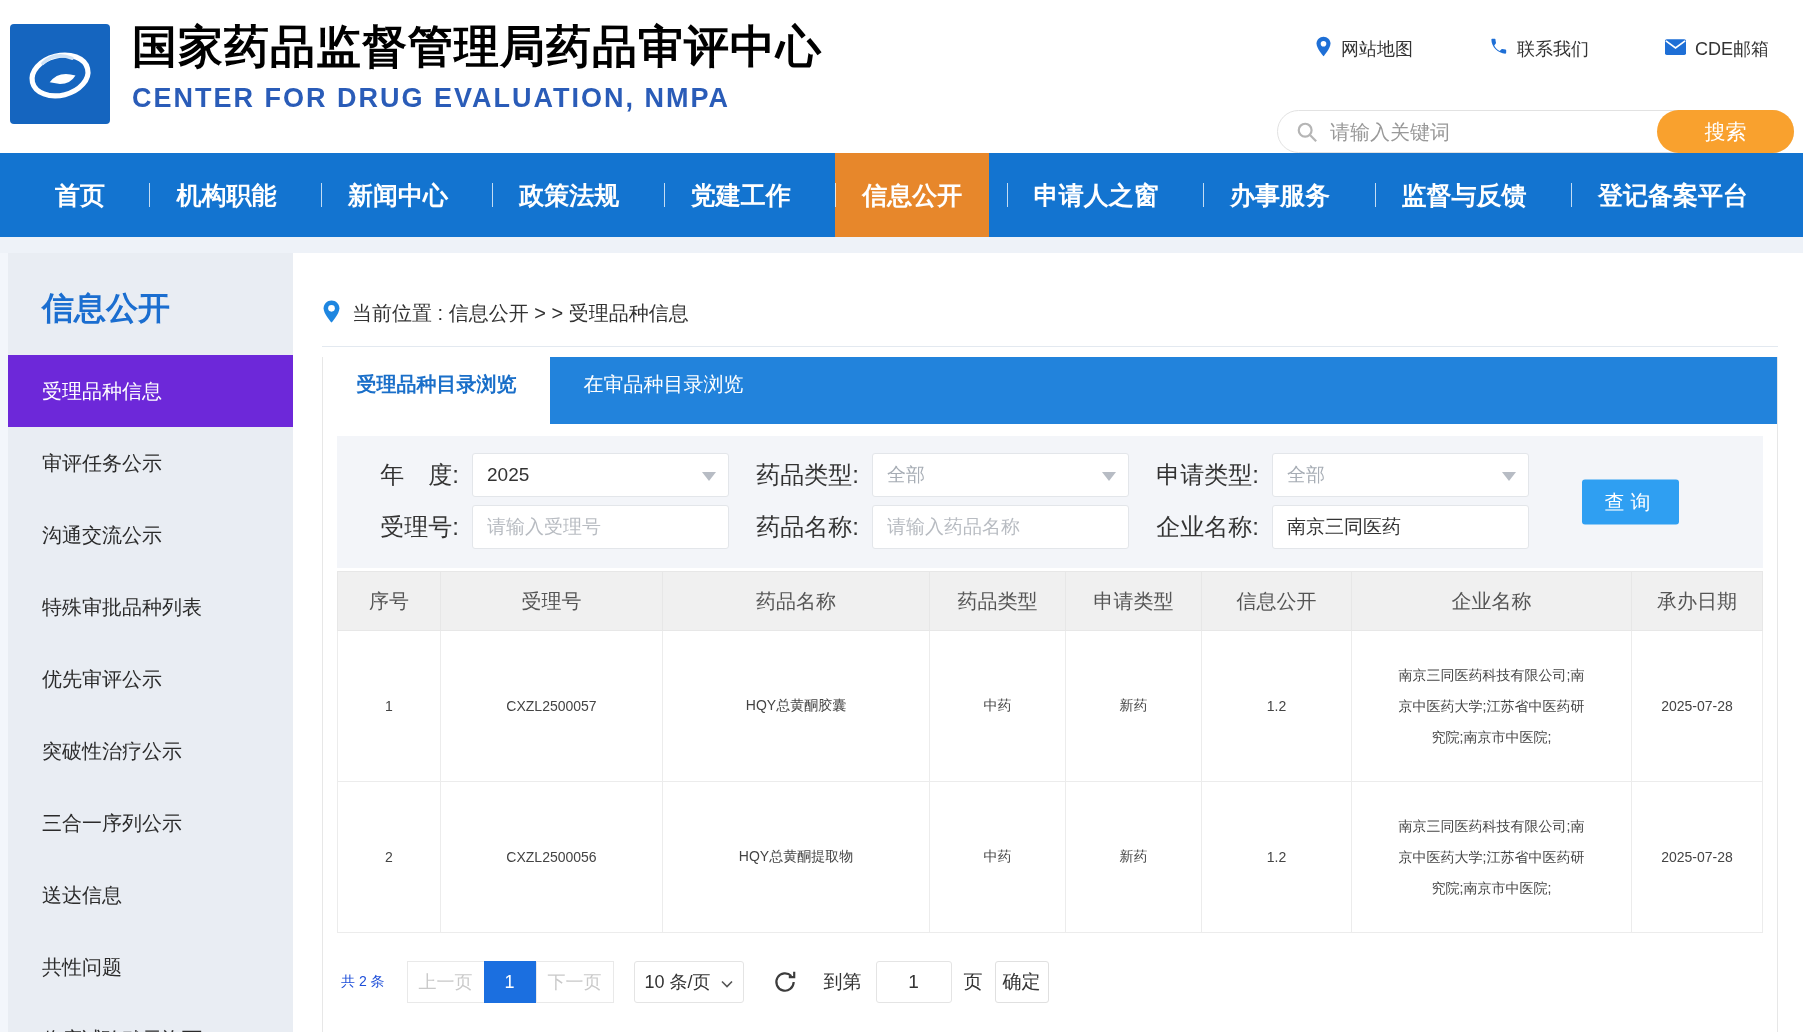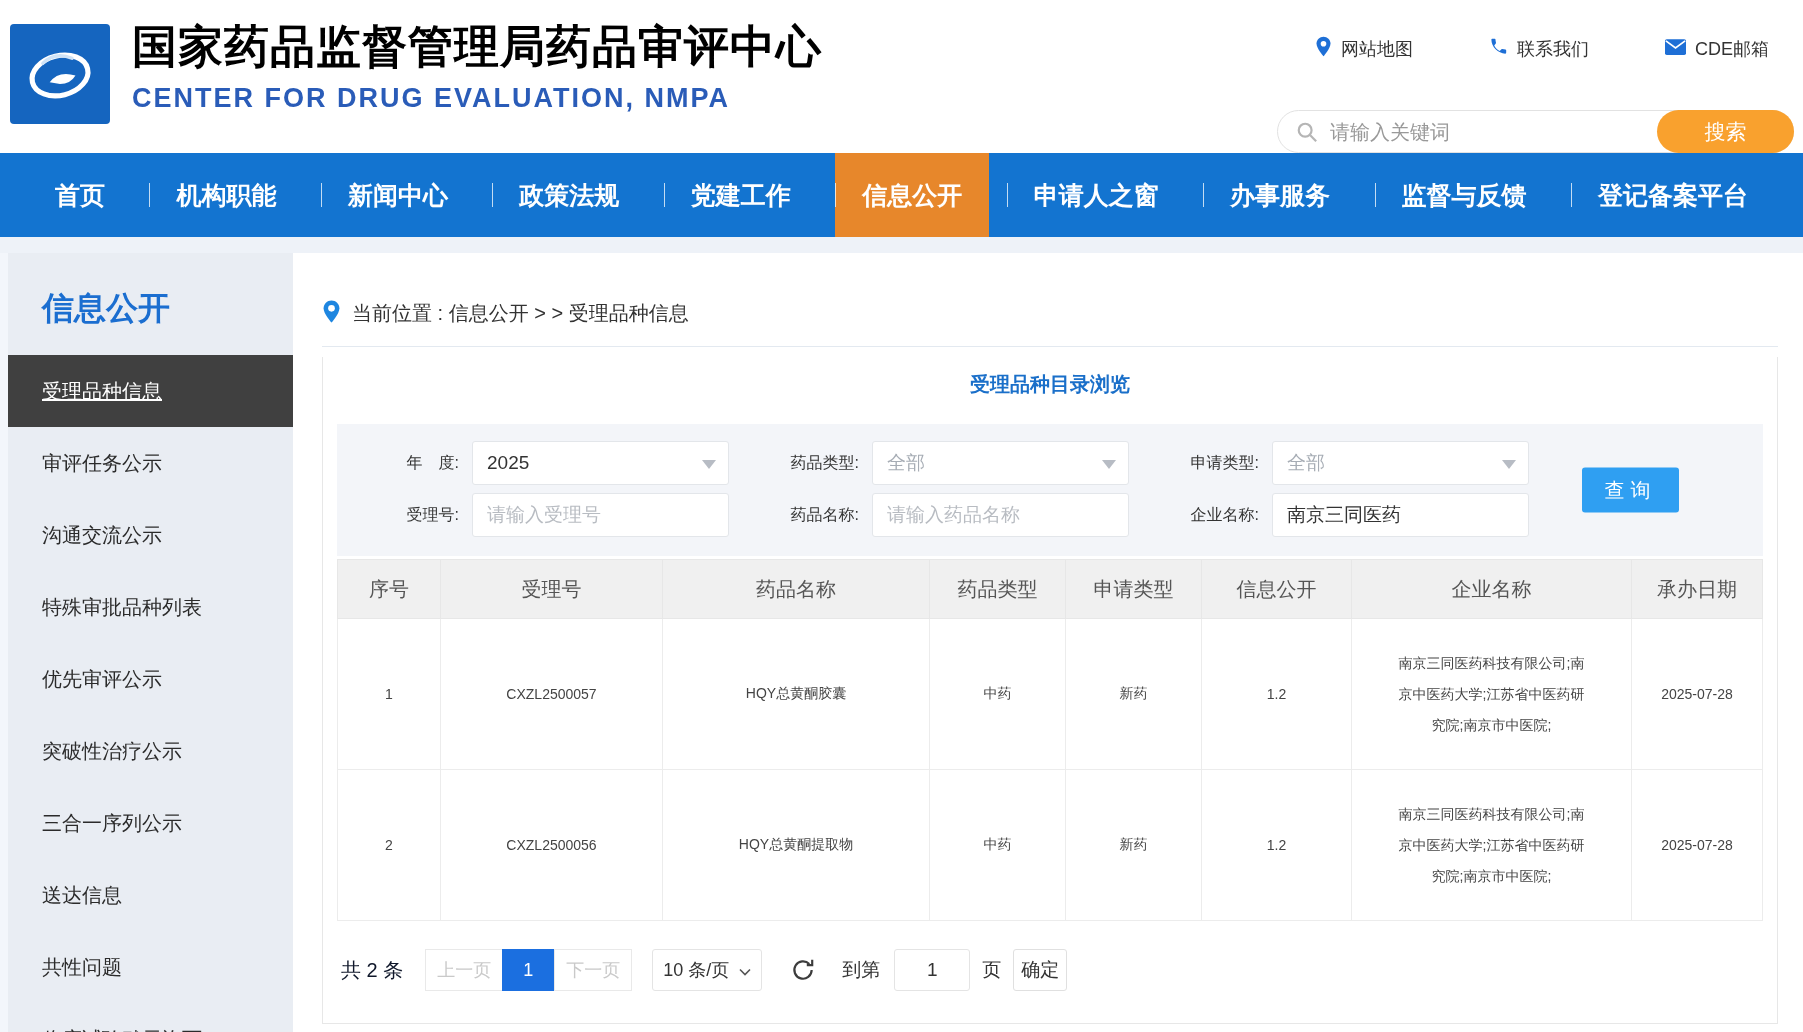--- a/index.html
+++ b/index.html
@@ -26,53 +26,53 @@
   .nav{height:84px;background:#1374d0;display:flex;justify-content:space-between;align-items:stretch;padding:0 28px;list-style:none;margin:0;}
   .nav-item{position:relative;display:flex;align-items:center;padding:0 27px;color:#fff;font-size:25px;font-weight:700;cursor:pointer;white-space:nowrap;}
   .nav-item + .nav-item::before{content:"";position:absolute;left:0;top:50%;transform:translateY(-50%);width:1px;height:24px;background:rgba(255,255,255,.75);}
   .nav-item.active{background:#e7872b;}
   
   .layout{display:flex;margin-top:16px;height:779px;}
   .sidebar{width:293px;box-sizing:border-box;background:#e9edf3;border-left:8px solid #f3f6fb;flex-shrink:0;}
   .sb-title{padding:34px 0 24px 34px;font-size:32px;font-weight:700;color:#1b6ed0;}
   .sb-list{list-style:none;margin:0;padding:0;}
   .sb-item{height:72px;line-height:72px;padding-left:34px;font-size:20px;color:#2b2b2b;cursor:pointer;white-space:nowrap;}
-  .sb-item.active{background:#404040;color:#fff;text-decoration:underline;}
+  .sb-item.active{background:#6d28d9;color:#fff;}
   .main{flex:1;background:#fff;padding:0 25px 0 29px;box-sizing:border-box;}
   
   .crumb{display:flex;align-items:center;gap:11px;padding-top:46px;padding-bottom:18px;border-bottom:1px solid #e3e9f0;}
   .crumb-text{font-size:20px;color:#333;}
   
   .card{margin-top:10px;border:1px solid #e7e7e7;border-top:none;background:#fff;}
-  .tabbar{height:55px;background:#2283dc;display:flex;flex-direction:column;}
+  .tabbar{height:67px;background:#2283dc;display:flex;}
   .tab{min-width:227px;padding:0 10px;text-align:center;line-height:55px;font-size:20px;color:#fff;cursor:pointer;box-sizing:border-box;}
   .tab.active{background:#fff;color:#1a6fc9;font-weight:700;}
   .card-inner{padding:12px 14px 0 14px;}
   
   .filters{position:relative;background:#f3f5f9;padding:10px 0 12px 0;}
   .f-row{display:flex;align-items:center;height:46px;margin:6px 0;padding-left:10px;}
-  .f-label{width:112px;text-align:right;margin-right:13px;font-size:16px;color:#333;white-space:nowrap;}
+  .f-label{width:112px;text-align:right;margin-right:13px;font-size:24px;color:#333;white-space:nowrap;}
   .f-label.ml{margin-left:18px;}
   .control{position:relative;width:257px;height:44px;box-sizing:border-box;background:#fff;border:1px solid #e3e6ea;border-radius:3px;padding:0 14px;line-height:42px;font-size:19px;color:#333;cursor:pointer;}
   .control .caret{position:absolute;right:12px;top:18px;width:0;height:0;border-left:7px solid transparent;border-right:7px solid transparent;border-top:9px solid #b7bcc4;}
   .control.is-input{cursor:text;}
   .control input{border:none;outline:none;width:100%;height:40px;font-size:19px;color:#333;background:transparent;padding:0;}
   .control input::placeholder{color:#b8bcc2;}
   .muted{color:#a7adb5;}
   .query-btn{position:absolute;right:84px;top:50%;transform:translateY(-50%);width:97px;height:45px;background:#2f9ff2;border:none;border-radius:3px;color:#fff;font-size:20px;letter-spacing:6px;padding-left:6px;cursor:pointer;}
   
   table.results{width:100%;border-collapse:collapse;table-layout:fixed;margin-top:3px;}
   table.results th{background:#f0f0f0;height:56px;font-size:20px;font-weight:400;color:#555;border:1px solid #e7e7e7;}
   table.results td{height:148px;text-align:center;font-size:14px;color:#444;border:1px solid #ececec;}
   td.company{font-size:18px;line-height:31px;padding:0 40px;}
   .c-idx{width:103px;} .c-no{width:222px;} .c-name{width:267px;} .c-dtype{width:136px;}
   .c-atype{width:136px;} .c-reg{width:150px;} .c-comp{width:280px;}
   
   .pager{display:flex;align-items:center;margin:28px 0 0 4px;padding-bottom:32px;}
-  .pg-total{font-size:20px;color:#0f172a;margin-right:22px;}
+  .pg-total{font-size:14px;color:#1d4ed8;margin-right:22px;}
   .pg-group{display:flex;}
   .pg-btn{min-width:78px;height:42px;line-height:40px;text-align:center;border:1px solid #e9e9e9;background:#fff;color:#c9c9c9;font-size:18px;box-sizing:border-box;cursor:pointer;}
   .pg-page{min-width:52px;height:42px;line-height:42px;text-align:center;background:#1b6fe0;color:#fff;font-size:18px;margin-left:-1px;cursor:pointer;}
   .pg-size{display:flex;align-items:center;justify-content:space-between;margin-left:20px;width:110px;height:42px;box-sizing:border-box;border:1px solid #e4e4e4;border-radius:3px;background:#fff;font-size:18px;color:#333;padding:0 10px;cursor:pointer;}
   .pg-refresh{margin-left:28px;cursor:pointer;display:flex;align-items:center;}
   .pg-goto-label{margin-left:26px;font-size:19px;color:#333;}
   .pg-goto{margin-left:14px;width:76px;height:42px;box-sizing:border-box;border:1px solid #e4e4e4;border-radius:3px;text-align:center;font-size:19px;color:#333;outline:none;}
   .pg-unit{margin:0 12px 0 12px;font-size:19px;color:#333;}
   .pg-confirm{width:54px;height:42px;border:1px solid #e0e0e0;border-radius:3px;background:#fff;font-size:19px;color:#333;cursor:pointer;}
 </style>

